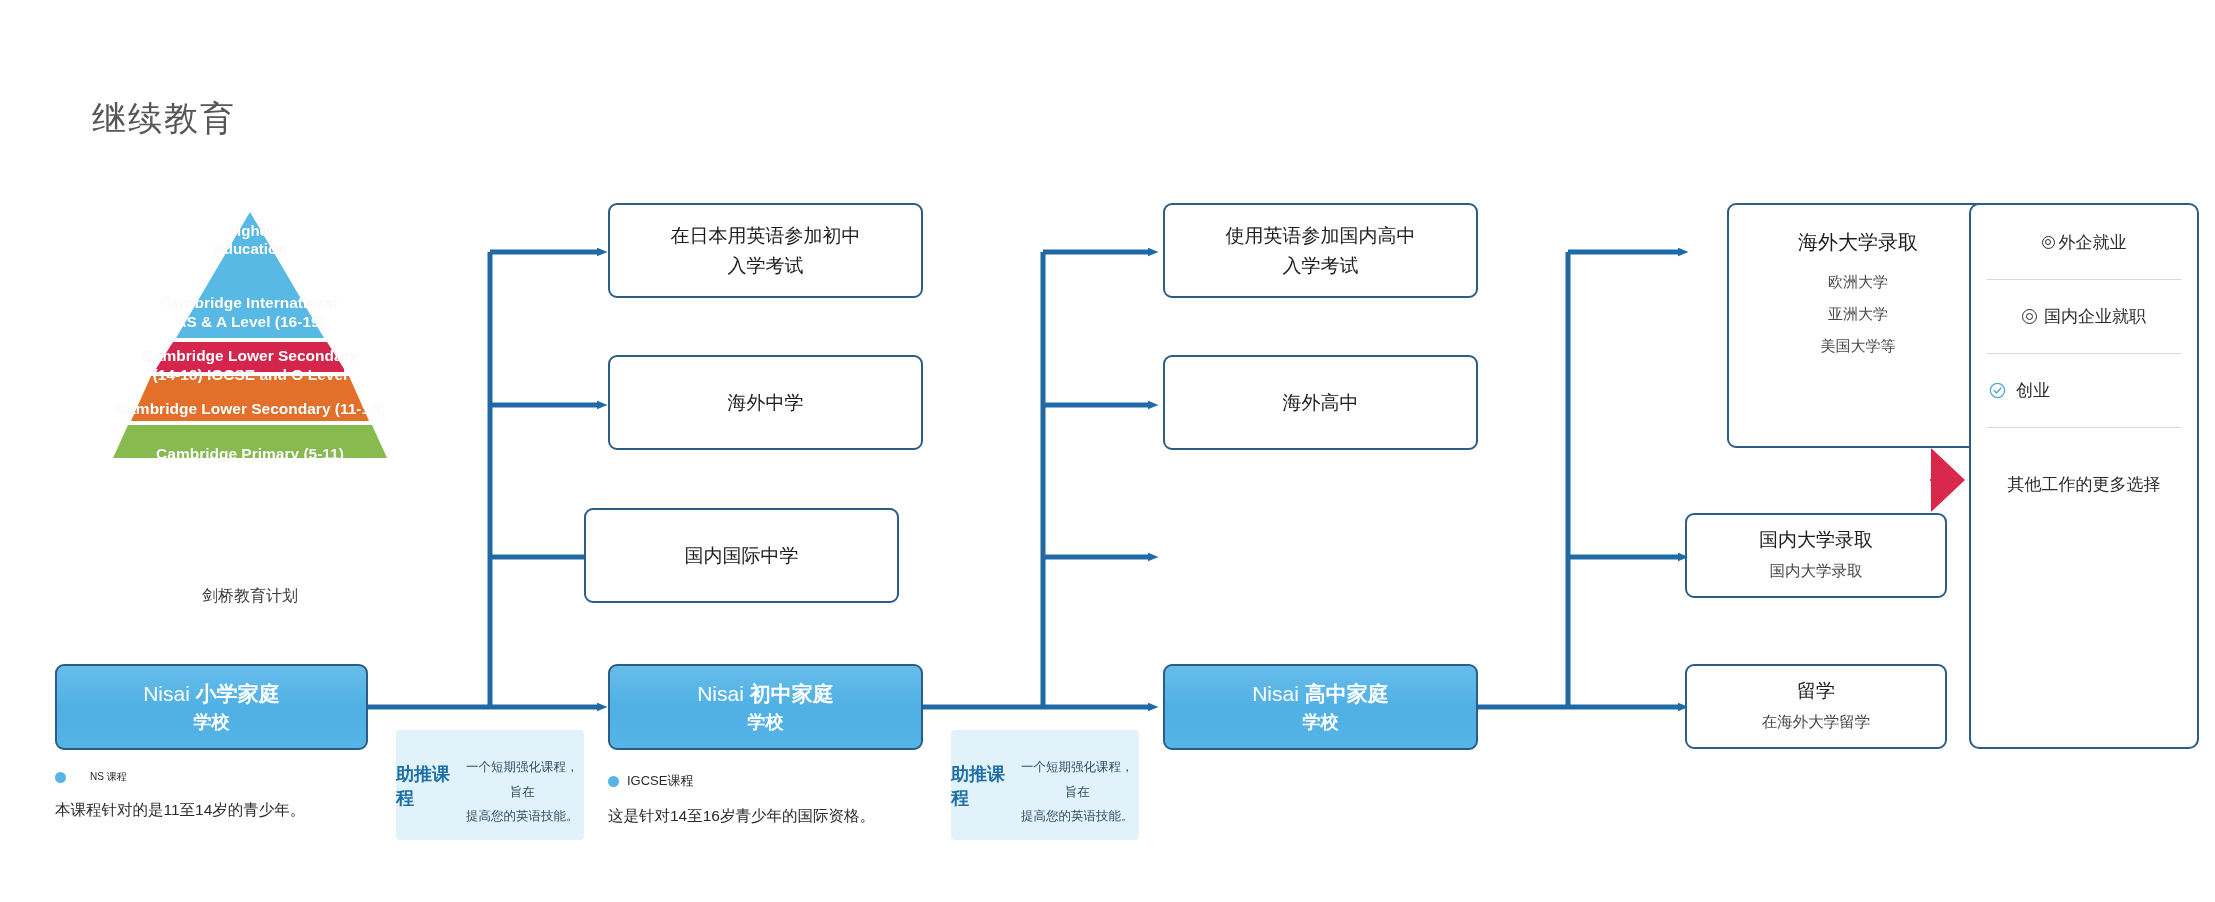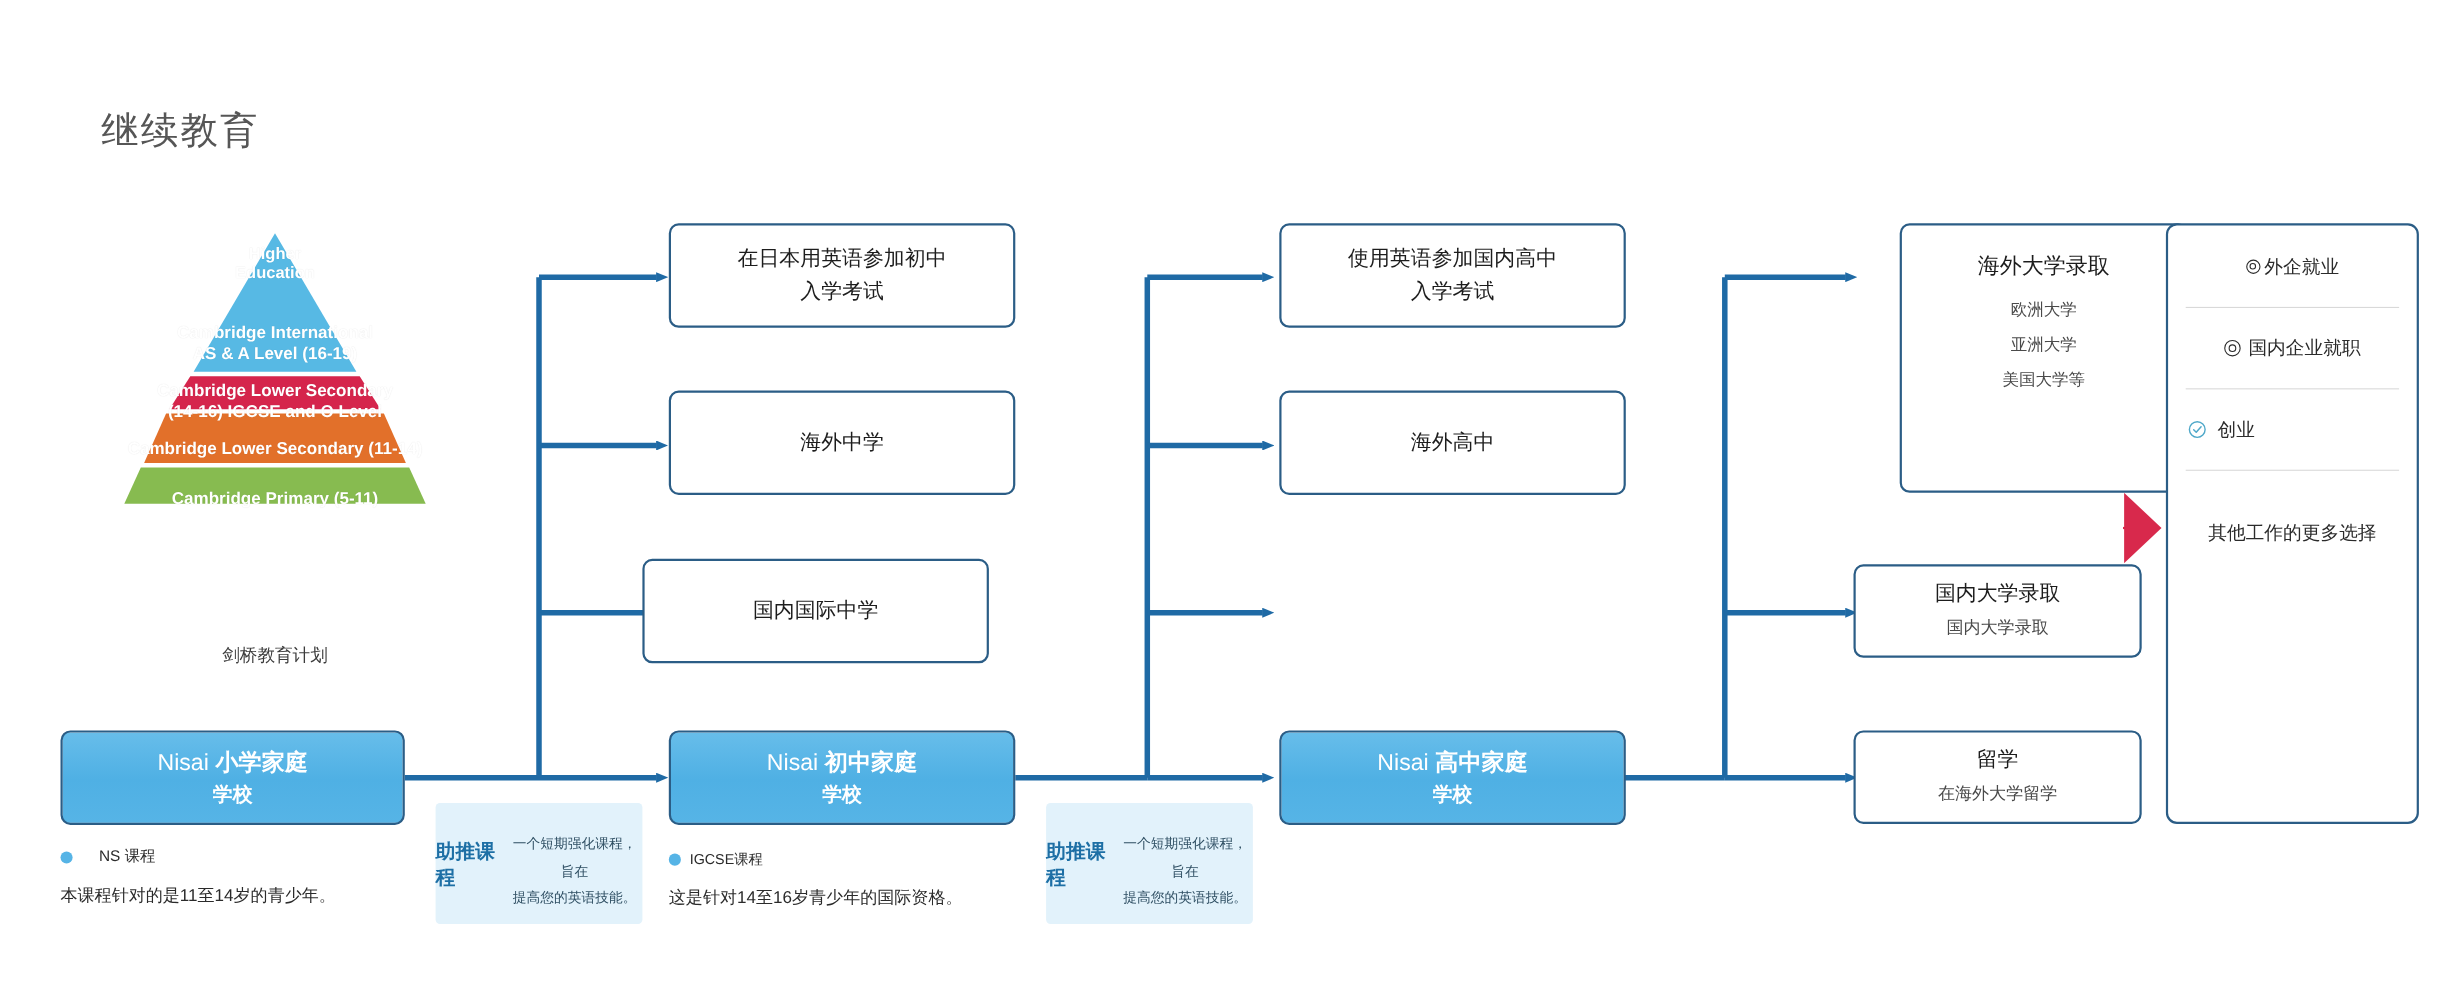--- a/index.html
+++ b/index.html
@@ -81,21 +81,21 @@
   .legend .lg-head { display: flex; align-items: center; white-space: nowrap; }
   .legend .dot {
     width: 11px; height: 11px; border-radius: 50%;
     background: #56b4e6; flex: 0 0 auto;
   }
   .legend .lg-name { font-size: 13px; color: #2b2b2b; }
   .legend .lg-desc { font-size: 15.5px; color: #2b2b2b; white-space: nowrap; }
 
   
   #legend-ns .dot { margin-right: 24px; }
-  #legend-ns .lg-name { font-size: 14px; }
+  #legend-ns .lg-name { font-size: 10px; }
   #legend-ns .lg-desc { margin-top: 16px; }
   
   #legend-igcse .dot { margin-right: 8px; }
   #legend-igcse .lg-desc { margin-top: 16px; }
   
   #legend-alevel .dot { margin-right: 3px; }
   #legend-alevel .lg-name { font-size: 15.5px; }
   #legend-alevel .lg-name2 { font-size: 15.5px; color: #2b2b2b; margin-left: 14px; margin-top: 5px; white-space: nowrap;}
   #legend-alevel .lg-desc { margin-top: 7px; font-size: 14.5px; color: #3a3a3a; }
 

